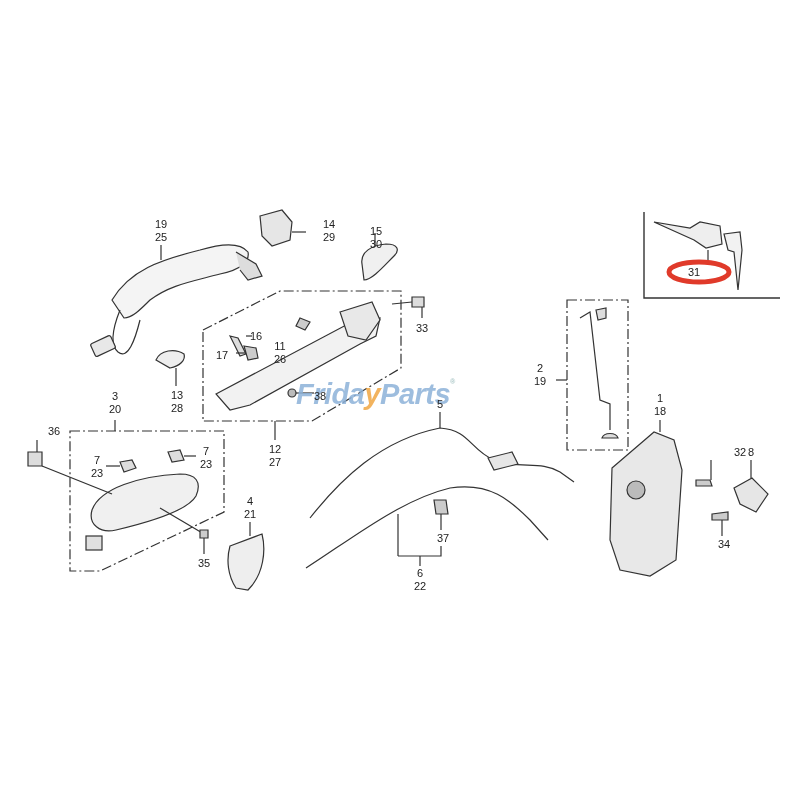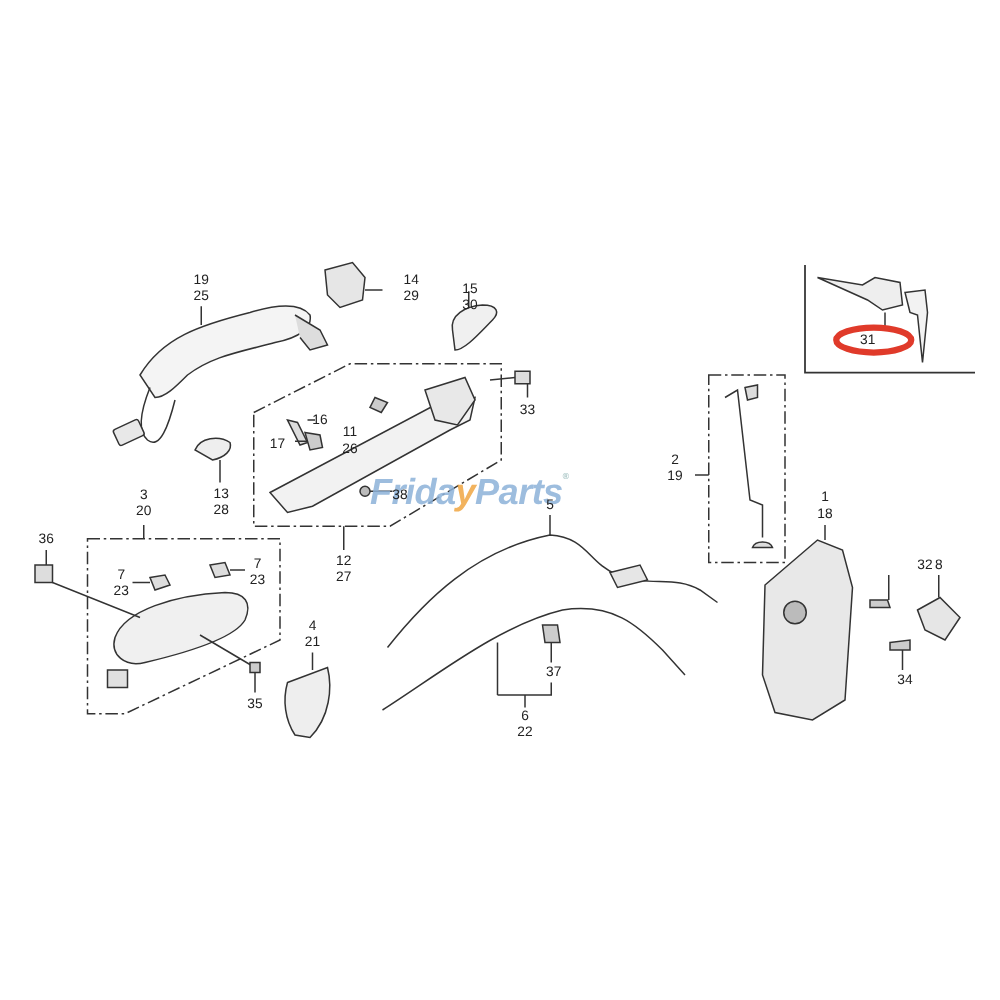--- a/index.html
+++ b/index.html
@@ -168,21 +168,21 @@
       <span>38</span>
     </div>
     <div class="lbl" style="left: 265px; top: 443px; width: 20px;">
       <span>12</span>
       <span>27</span>
     </div>
     <div class="lbl" style="left: 105px; top: 390px; width: 20px;">
       <span>3</span>
       <span>20</span>
     </div>
-    <div class="lbl" style="left: 27px; top: 425px; width: 20px;">
+    <div class="lbl" style="left: 44px; top: 425px; width: 20px;">
       <span>36</span>
     </div>
     <div class="lbl" style="left: 87px; top: 454px; width: 20px;">
       <span>7</span>
       <span>23</span>
     </div>
     <div class="lbl" style="left: 196px; top: 445px; width: 20px;">
       <span>7</span>
       <span>23</span>
     </div>

